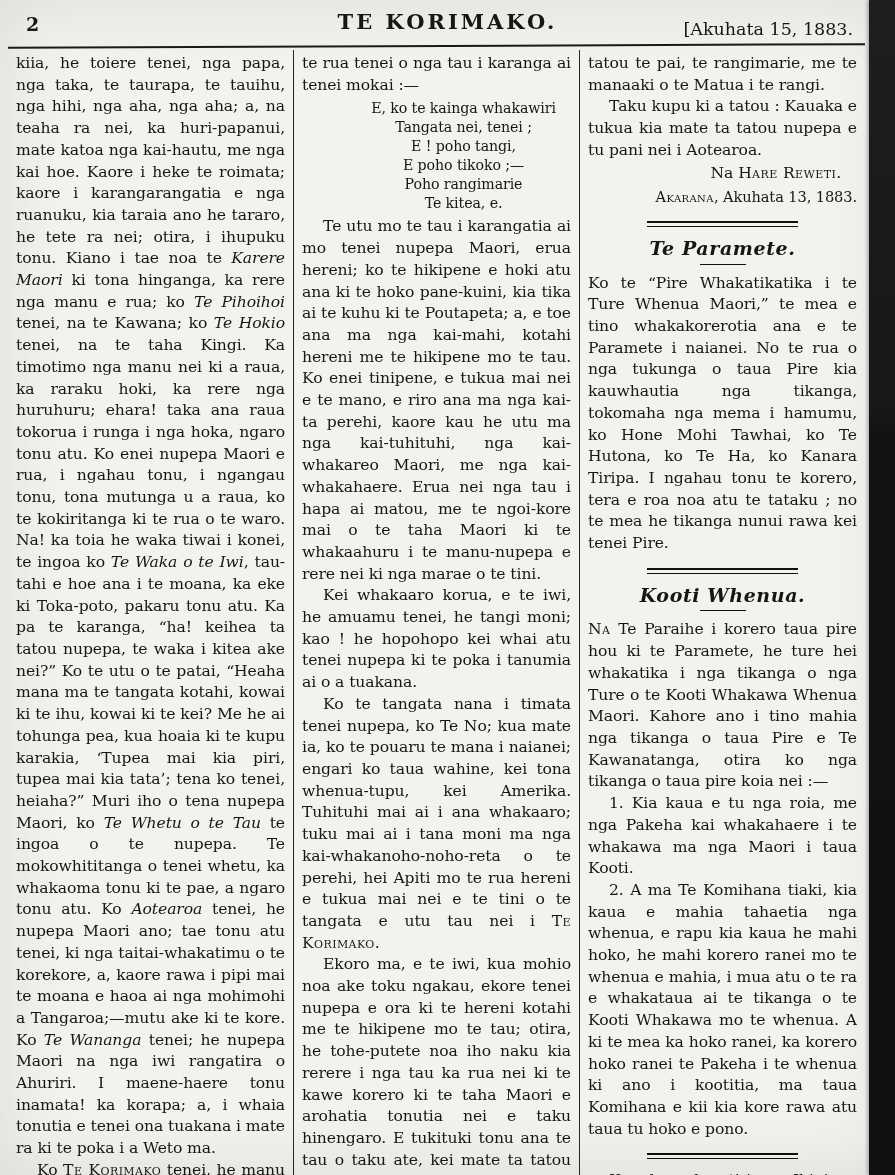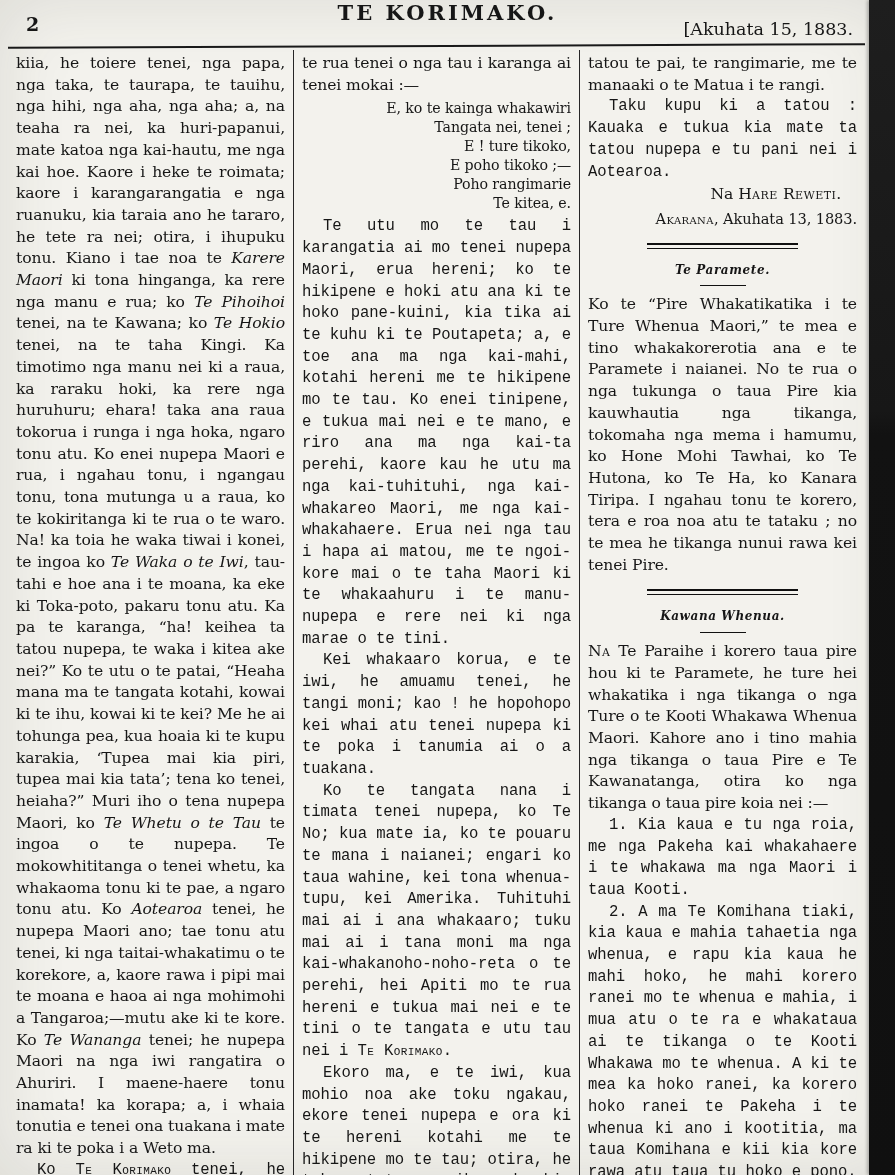--- a/index.html
+++ b/index.html
@@ -6,38 +6,38 @@
   body{
     width:895px;height:1175px;overflow:hidden;position:relative;
     background:#f3f2ed;
     font-family:"DejaVu Serif", serif;
     color:#161616;
   }
   .page{position:relative;width:895px;height:1175px;box-shadow:inset 0 0 70px rgba(60,55,45,.12);}
   
   .header{position:relative;height:44px;}
   .page-num{position:absolute;left:26px;top:13px;font-size:19px;font-weight:bold;}
-  .masthead{text-align:center;font-size:21px;font-weight:bold;letter-spacing:3px;}
+  .masthead{text-align:center;padding-top:9px;font-size:21px;font-weight:bold;letter-spacing:3px;}
   .date{position:absolute;right:42px;top:19px;font-size:17.5px;}
   .header-rule{border-top:2.6px solid #191919;margin:1px 30px 0 8px;transform:rotate(-0.25deg);}
   
   .columns{display:flex;align-items:stretch;margin:3px 30px 0 8px;}
   .col{flex:1 1 0;padding:3px 8px 0;min-height:1114px;overflow:hidden;
        font-size:15.6px;line-height:21.7px;text-align:justify;letter-spacing:-0.1px;}
   .col2,.col3{border-left:1.6px solid #262626;}
   .para{margin:0;}
-  .para.ind{text-indent:1.35em;font-family:Liberation Mono, monospace;}
+  .para.ind{text-indent:1.35em;}
   .it{font-style:italic;}
   .sc{font-variant:small-caps;letter-spacing:.4px;}
-  .verse{margin:3px 0 3px 54px;font-size:14.2px;line-height:19px;text-align:right;}
+  .verse{margin:3px 0 3px 54px;font-size:14.2px;line-height:19px;text-align:center;}
   .sig{margin:1px 0 0;text-align:right;padding-right:16px;text-indent:0;}
   .dateline{margin:2px 0 0;font-size:14.6px;text-align:right;}
   .rule2{height:3px;border-top:2.6px solid #101010;border-bottom:1.3px solid #101010;width:56%;margin:13px auto 11px;}
   .sec{margin:2px 0 6px;}
-  .sec-h{text-align:center;font-weight:bold;font-style:italic;font-size:12px;letter-spacing:.6px;}
+  .sec-h{text-align:center;font-weight:bold;font-style:italic;font-size:19px;letter-spacing:.6px;}
   .sec-rule{width:46px;border-top:1.4px solid #111;margin:4px auto 8px;}
   
   .edge-band{position:absolute;top:0;right:0;width:26px;height:1175px;
     background:linear-gradient(180deg,#1e1e1e 0%,#171717 35%,#121212 37%,#101010 100%);
     box-shadow:-2px 0 3px rgba(0,0,0,.25);}
 </style>
 </head>
 <body>
 
 <div class="page">
@@ -50,21 +50,21 @@
   <main class="columns">
     <section class="col col1">
         <p class="para"><span>kiia, he toiere tenei, nga papa, nga taka, te taurapa, te tauihu, nga hihi, nga aha, nga aha; a, na teaha ra nei, ka huri-papanui, mate katoa nga kai-hautu, me nga kai hoe.  Kaore i heke te roimata; kaore i karangarangatia e nga ruanuku, kia taraia ano he tararo, he tete ra nei; otira, i ihupuku tonu.  Kiano i tae noa te </span><span class="it">Karere Maori</span><span> ki tona hinganga, ka rere nga manu e rua; ko </span><span class="it">Te Pihoihoi</span><span> tenei, na te Kawana; ko </span><span class="it">Te Hokio</span><span> tenei, na te taha Kingi.  Ka timotimo nga manu nei ki a raua, ka raraku hoki, ka rere nga huruhuru; ehara! taka ana raua tokorua i runga i nga hoka, ngaro tonu atu.  Ko enei nupepa Maori e rua, i ngahau tonu, i ngangau tonu, tona mutunga u a raua, ko te kokiritanga ki te rua o te waro.  Na! ka toia he waka tiwai i konei, te ingoa ko </span><span class="it">Te Waka o te Iwi</span><span>, tau-tahi e hoe ana i te moana, ka eke ki Toka-poto, pakaru tonu atu.  Ka pa te karanga, “ha! keihea ta tatou nupepa, te waka i kitea ake nei?”  Ko te utu o te patai, “Heaha mana ma te tangata kotahi, kowai ki te ihu, kowai ki te kei?  Me he ai tohunga pea, kua hoaia ki te kupu karakia, ‘Tupea mai kia piri, tupea mai kia tata’; tena ko tenei, heiaha?”  Muri iho o tena nupepa Maori, ko </span><span class="it">Te Whetu o te Tau</span><span> te ingoa o te nupepa.  Te mokowhititanga o tenei whetu, ka whakaoma tonu ki te pae, a ngaro tonu atu.  Ko </span><span class="it">Aotearoa</span><span> tenei, he nupepa Maori ano; tae tonu atu tenei, ki nga taitai-whakatimu o te korekore, a, kaore rawa i pipi mai te moana e haoa ai nga mohimohi a Tangaroa;—mutu ake ki te kore.  Ko </span><span class="it">Te Wananga</span><span> tenei; he nupepa Maori na nga iwi rangatira o Ahuriri.  I maene-haere tonu inamata! ka korapa; a, i whaia tonutia e tenei ona tuakana i mate ra ki te poka i a Weto ma.</span></p>
         <p class="para ind"><span>Ko </span><span class="sc">Te Korimako</span><span> tenei, he manu hiroki, makari ake nei, he kai ra nei ma te kaiaia, ka hinga noa iho ra nei i te kai-kore.  Ko</span></p>
       </section>
     <section class="col col2">
         <p class="para"><span>te rua tenei o nga tau i karanga ai tenei mokai :—</span></p>
         <div class="verse">
           <div>E, ko te kainga whakawiri</div>
           <div>Tangata nei, tenei ;</div>
-          <div>E ! ture tikoko,</div>
+          <div>E ! poho tangi,</div>
           <div>E poho tikoko ;—</div>
           <div>Poho rangimarie</div>
           <div>Te kitea, e.</div>
         </div>
         <p class="para ind"><span>Te utu mo te tau i karangatia ai mo tenei nupepa Maori, erua hereni; ko te hikipene e hoki atu ana ki te hoko pane-kuini, kia tika ai te kuhu ki te Poutapeta; a, e toe ana ma nga kai-mahi, kotahi hereni me te hikipene mo te tau.  Ko enei tinipene, e tukua mai nei e te mano, e riro ana ma nga kai-ta perehi, kaore kau he utu ma nga kai-tuhituhi, nga kai-whakareo Maori, me nga kai-whakahaere.  Erua nei nga tau i hapa ai matou, me te ngoi-kore mai o te taha Maori ki te whakaahuru i te manu-nupepa e rere nei ki nga marae o te tini.</span></p>
         <p class="para ind"><span>Kei whakaaro korua, e te iwi, he amuamu tenei, he tangi moni; kao !  he hopohopo kei whai atu tenei nupepa ki te poka i tanumia ai o a tuakana.</span></p>
         <p class="para ind"><span>Ko te tangata nana i timata tenei nupepa, ko Te No; kua mate ia, ko te pouaru te mana i naianei; engari ko taua wahine, kei tona whenua-tupu, kei Amerika.  Tuhituhi mai ai i ana whakaaro; tuku mai ai i tana moni ma nga kai-whakanoho-noho-reta o te perehi, hei Apiti mo te rua hereni e tukua mai nei e te tini o te tangata e utu tau nei i </span><span class="sc">Te Korimako</span><span>.</span></p>
         <p class="para ind"><span>Ekoro ma, e te iwi, kua mohio noa ake toku ngakau, ekore tenei nupepa e ora ki te hereni kotahi me te hikipene mo te tau; otira, he tohe-putete noa iho naku kia rerere i nga tau ka rua nei ki te kawe korero ki te taha Maori e arohatia tonutia nei e taku hinengaro.  E tukituki tonu ana te tau o taku ate, kei mate ta tatou nupepa; ko taku pai tenei, kia kii te hopara nui a Ngatimanawahemo, kia kaha ai te rere o </span></p>
       </section>
     <section class="col col3">
@@ -73,21 +73,21 @@
         <p class="sig"><span>Na </span><span class="sc">Hare Reweti</span><span>.</span></p>
         <p class="dateline"><span class="sc">Akarana</span><span>, Akuhata 13, 1883.</span></p>
         <div class="rule2"></div>
         <div class="sec">
           <div class="sec-h">Te Paramete.</div>
           <div class="sec-rule"></div>
         </div>
         <p class="para"><span>Ko te “Pire Whakatikatika i te Ture Whenua Maori,” te mea e tino whakakorerotia ana e te Paramete i naianei.  No te rua o nga tukunga o taua Pire kia kauwhautia nga tikanga, tokomaha nga mema i hamumu, ko Hone Mohi Tawhai, ko Te Hutona, ko Te Ha, ko Kanara Tiripa.  I ngahau tonu te korero, tera e roa noa atu te tataku ; no te mea he tikanga nunui rawa kei tenei Pire.</span></p>
         <div class="rule2"></div>
         <div class="sec">
-          <div class="sec-h">Kawana Whenua.</div>
+          <div class="sec-h">Kooti Whenua.</div>
           <div class="sec-rule"></div>
         </div>
         <p class="para"><span class="sc">Na</span><span> Te Paraihe i korero taua pire hou ki te Paramete, he ture hei whakatika i nga tikanga o nga Ture o te Kooti Whakawa Whenua Maori.  Kahore ano i tino mahia nga tikanga o taua Pire e Te Kawanatanga, otira ko nga tikanga o taua pire koia nei :—</span></p>
         <p class="para ind"><span>1.  Kia kaua e tu nga roia, me nga Pakeha kai whakahaere i te whakawa ma nga Maori i taua Kooti.</span></p>
         <p class="para ind"><span>2.  A ma Te Komihana tiaki, kia kaua e mahia tahaetia nga whenua, e rapu kia kaua he mahi hoko, he mahi korero ranei mo te whenua e mahia, i mua atu o te ra e whakataua ai te tikanga o te Kooti Whakawa mo te whenua.  A ki te mea ka hoko ranei, ka korero hoko ranei te Pakeha i te whenua ki ano i kootitia, ma taua Komihana e kii kia kore rawa atu taua tu hoko e pono.</span></p>
         <div class="rule2"></div>
         <p class="para ind"><span>Ka whano ka oti i nga Ihipiana ana retimana-hoia, ana kai-hanga ture, me nga kai-whakawa, hei whakahaere i nga tikanga e paingia ana e te Kingi.</span></p>
       </section>
   </main>
   <div class="edge-band"></div>

